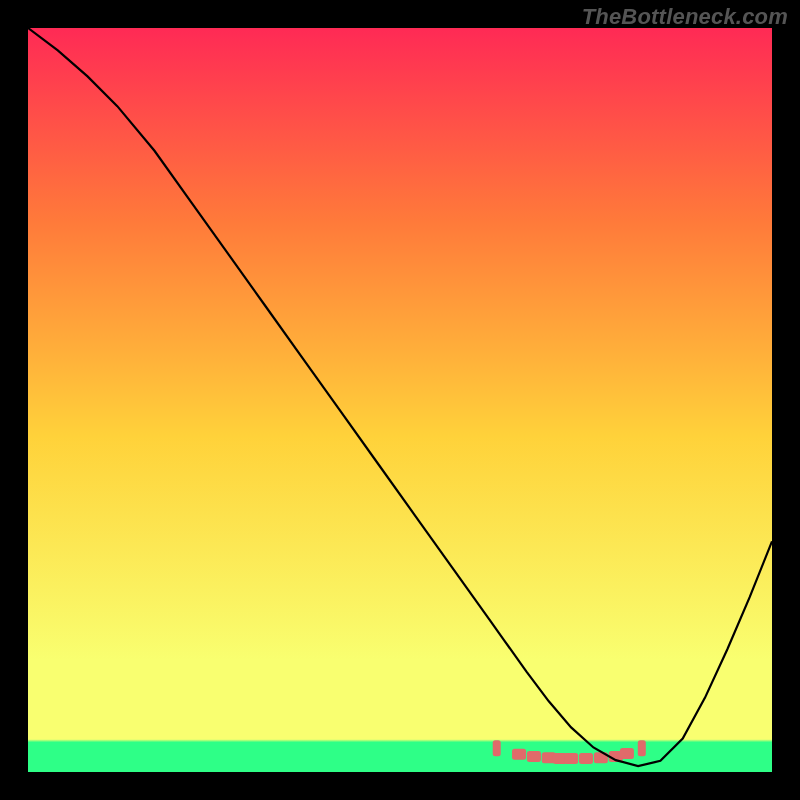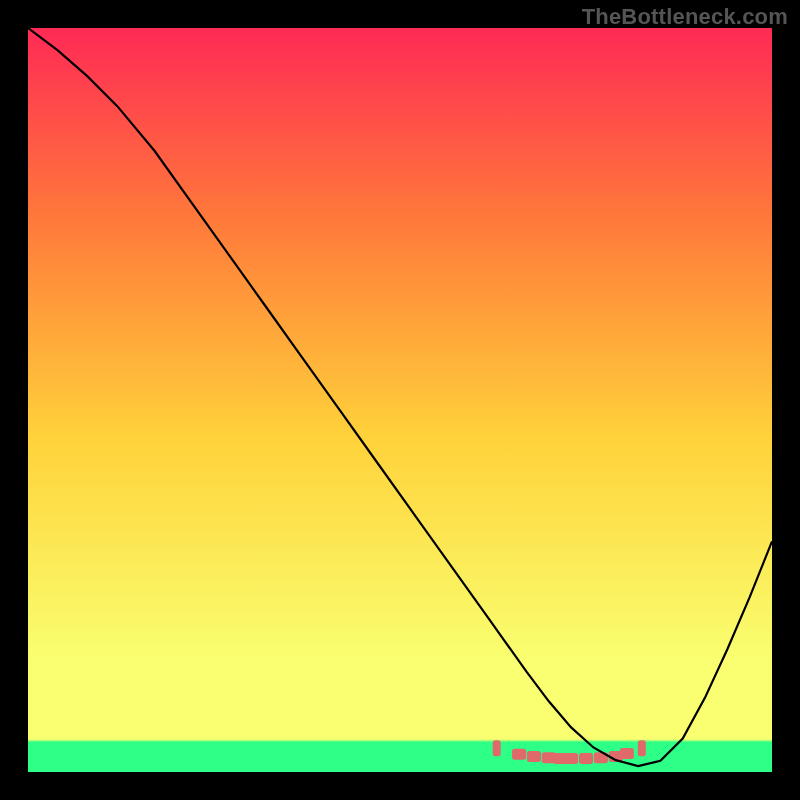--- a/index.html
+++ b/index.html
@@ -12,20 +12,21 @@
     position: relative;
     font-family: Arial, Helvetica, sans-serif;
   }
   .frame {
     position: absolute;
     top: 0;
     left: 0;
     width: 800px;
     height: 568px;
     background: #000;
+    font-style: italic;
   }
   .plot {
     position: absolute;
     left: 28px;
     top: 28px;
     width: 744px;
     height: 744px;
     overflow: hidden;
   }
   .watermark {

